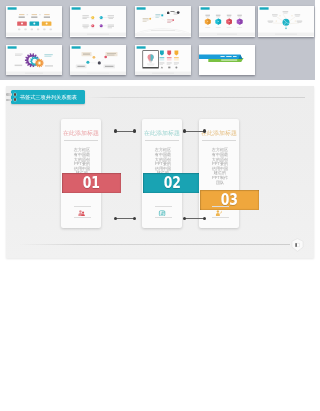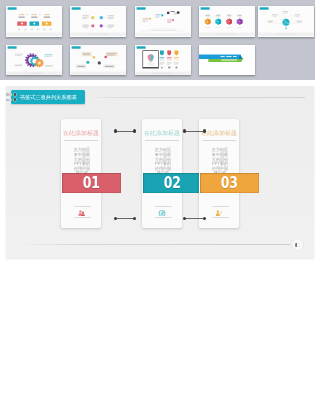--- a/index.html
+++ b/index.html
@@ -433,21 +433,21 @@
           </g>
           <path d="M7.8 3 h5.6 v4 h-5.6Z" fill="#3fb5b8" opacity=".45"></path>
         </svg>
       </div>
     </div>
 
     <div class="card" style="left:193px">
       <div class="card-title" style="color: rgb(229, 189, 126);">在此添加标题</div>
       <div class="card-sep" style="top:21.3px"></div>
       <div class="card-body">左方框区有中国最大的原创PPT要的信用中国建造的PPT制作团队</div>
-      <div class="band" style="top: 54px; background: rgb(239, 167, 61);">
+      <div class="band" style="top: 71px; background: rgb(239, 167, 61);">
         <span>03</span>
       </div>
       <div class="icon-wrap">
         <div class="icon-line" style="top:8.8px"></div>
         <div class="icon-line" style="top:20.3px"></div>
         <svg class="c-icon" viewBox="0 0 16 14">
           <g fill="#eeb551">
             <circle cx="5.4" cy="3.1" r="2.5"></circle>
             <path d="M5.4 6.2 c-2.7 0-4.1 1.6-4.1 3.9 V14 h8.2 V10.1 c0-2.3-1.4-3.9-4.1-3.9Z"></path>
           </g>

